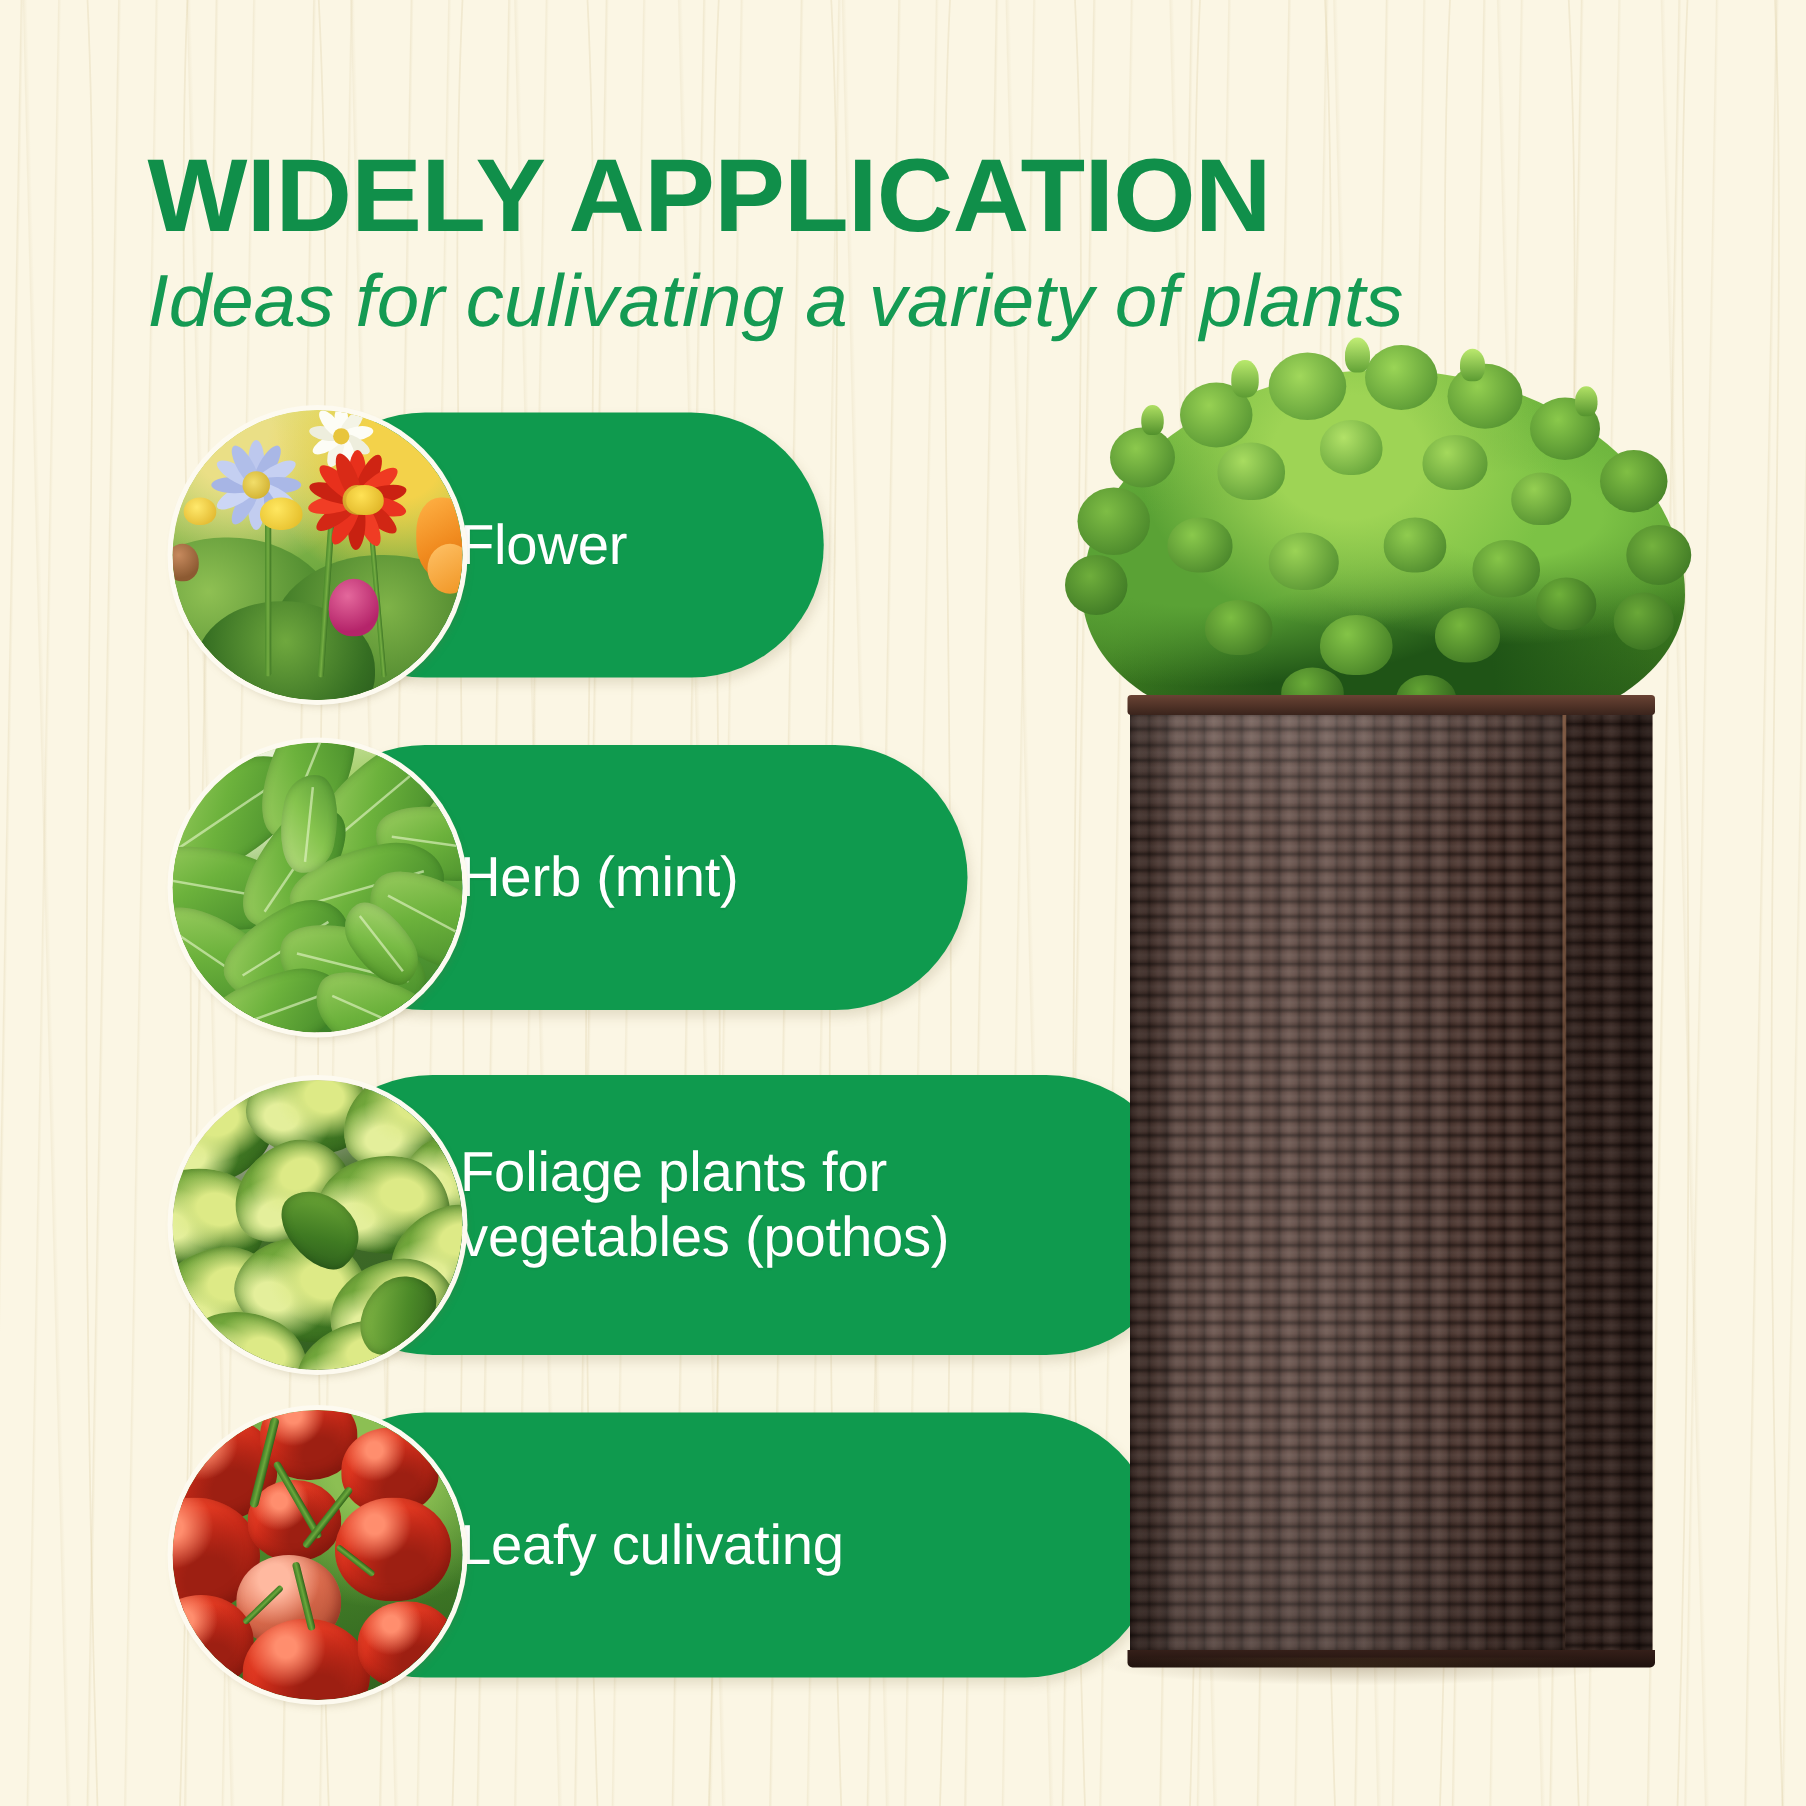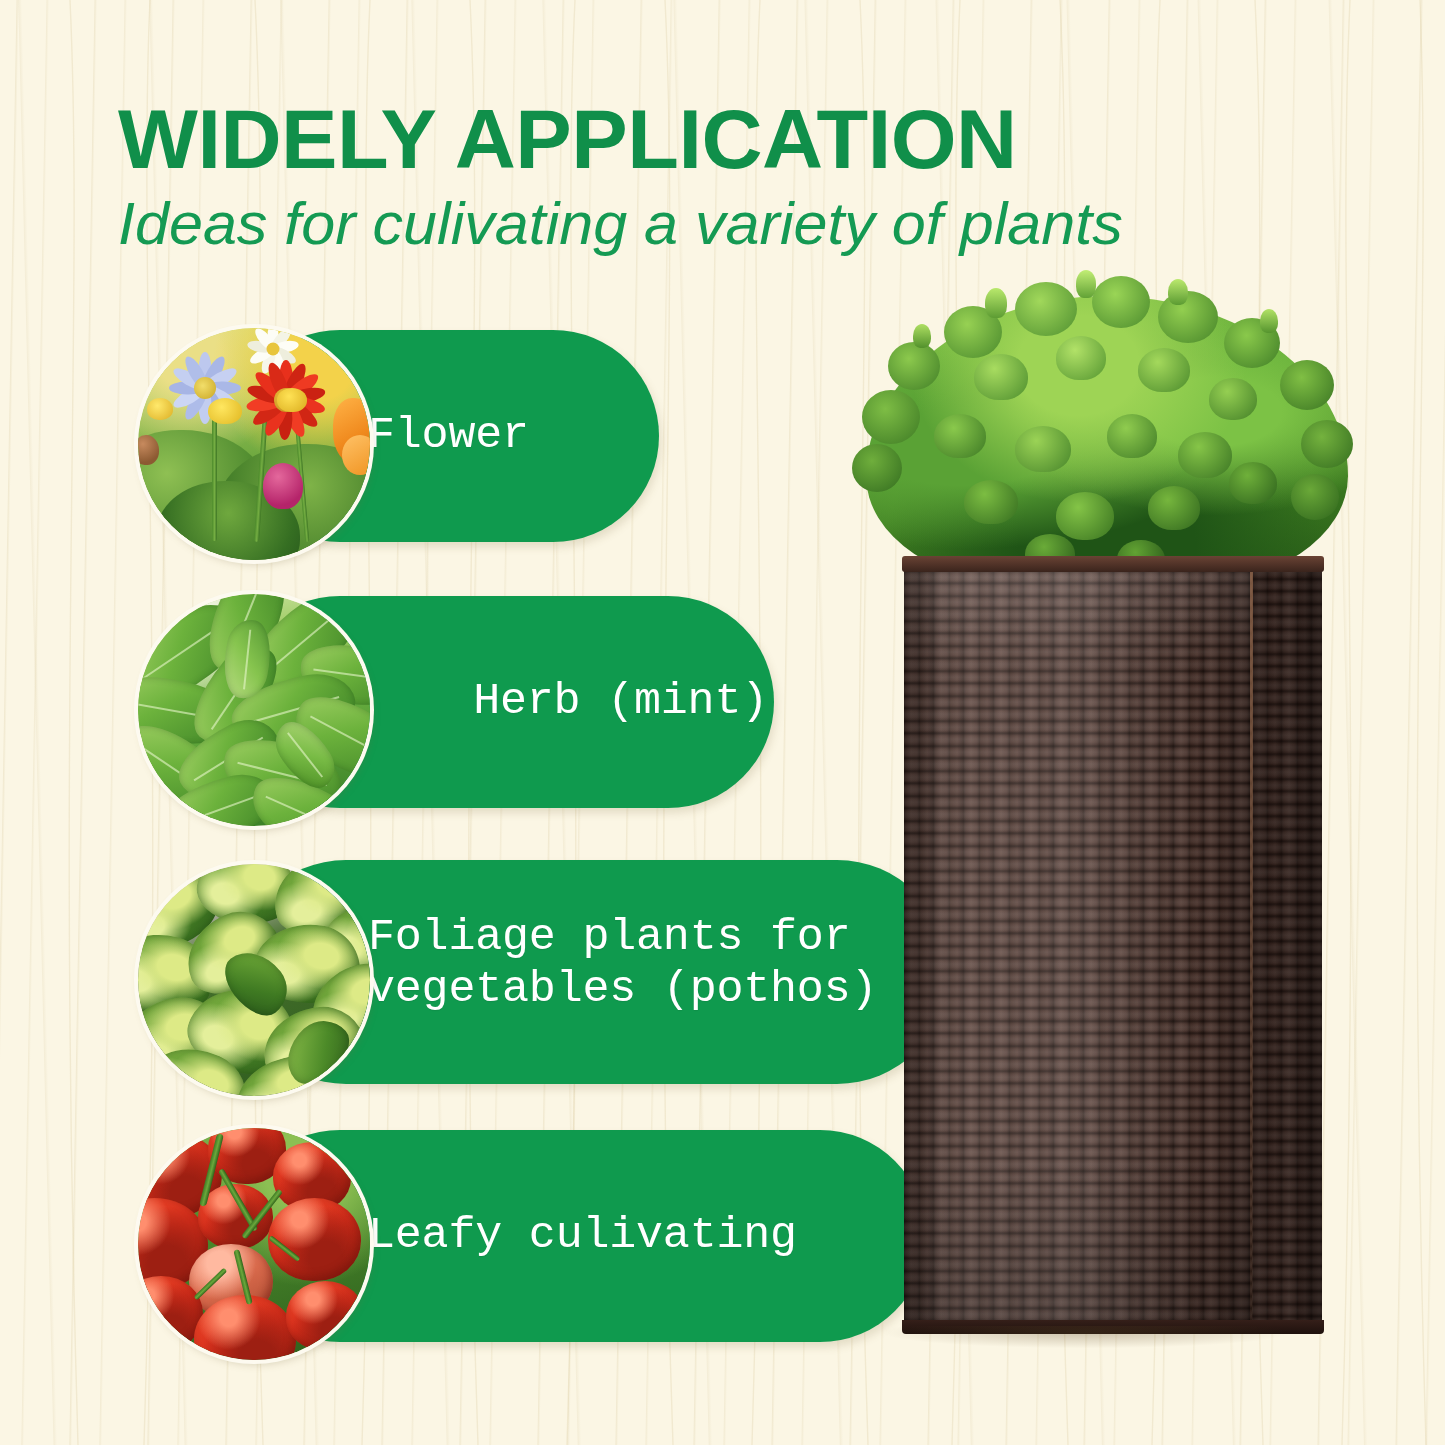--- a/index.html
+++ b/index.html
@@ -48,21 +48,21 @@
     position: absolute;
     inset: 0;
     pointer-events: none;
     opacity: .55;
   }
 
   
   #heading {
     position: absolute;
     left: 118px;
-    top: 97px;
+    top: 114px;
     width: 1210px;
   }
   #title {
     font-family: "Liberation Sans", sans-serif;
     font-weight: bold;
     font-size: 83px;
     line-height: 86px;
     letter-spacing: -0.5px;
     color: #108f4a;
     white-space: nowrap;
@@ -95,21 +95,21 @@
     position: absolute;
     left: 0;
     top: 0;
     background: #0f9a4e;
     border-radius: 999px;
     box-shadow: 2px 5px 9px rgba(120,105,60,0.18);
   }
   .pill-label {
     position: absolute;
     color: #ffffff;
-    font-family: Liberation Mono, monospace;
+    font-family: Liberation Sans, sans-serif;
     font-weight: 400;
     font-size: 45px;
     line-height: 52px;
     white-space: pre-line;
     letter-spacing: -0.2px;
     text-shadow: 0 1px 1px rgba(0,0,0,0.07);
   }
 
   
   .badge {
@@ -473,21 +473,21 @@
 
           <div class="bud" style="left:54%; top:58%; width:40px; height:46px; background:radial-gradient(circle at 38% 30%, #e4689c, #b5246a 70%);"></div>
           <div class="bud" style="left:2%; top:84%; width:30px; height:34px; background:radial-gradient(circle at 38% 30%, #e0608f, #ab1f62 70%);"></div>
           <div class="bud" style="left:-2%; top:46%; width:26px; height:30px; background:radial-gradient(circle at 38% 30%, #c78a5e, #8c5a32 70%);"></div>
         </div>
       </div>
     </div>
 
     <div class="pill-row" style="left:234px; top:596px;">
       <div class="pill" style="width:540px; height:212px;"></div>
-      <div class="pill-label" style="left:134px; top:80px; width:400px;text-align:right;">Herb (mint)</div>
+      <div class="pill-label" style="left:134px; top:80px; width:400px;">Herb (mint)</div>
       <div class="badge" style="left:-96px; top:-2px; width:232px; height:232px;">
         <div class="badge-inner">
           <div class="mint-bg"></div>
           <div class="mintleaf" style="left:-8%; top:10%; width:56%; height:30%; transform:rotate(-28deg);"></div>
           <div class="mintleaf" style="left:22%; top:-4%; width:50%; height:28%; transform:rotate(-62deg);"></div>
           <div class="mintleaf" style="left:46%; top:6%; width:52%; height:28%; transform:rotate(-34deg);"></div>
           <div class="mintleaf" style="left:70%; top:22%; width:46%; height:26%; transform:rotate(14deg);"></div>
           <div class="mintleaf" style="left:-14%; top:36%; width:54%; height:28%; transform:rotate(16deg);"></div>
           <div class="mintleaf" style="left:18%; top:30%; width:48%; height:26%; transform:rotate(-50deg);"></div>
           <div class="mintleaf" style="left:40%; top:36%; width:54%; height:28%; transform:rotate(-10deg);"></div>

